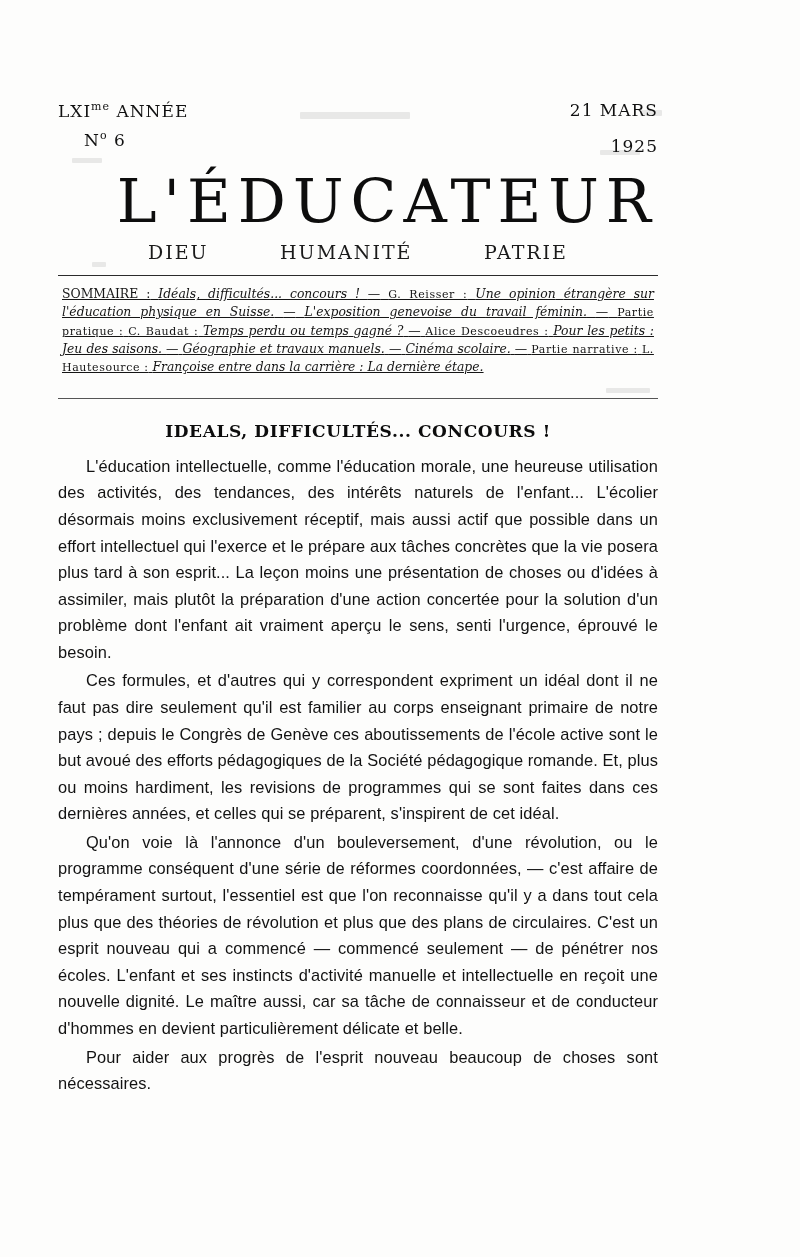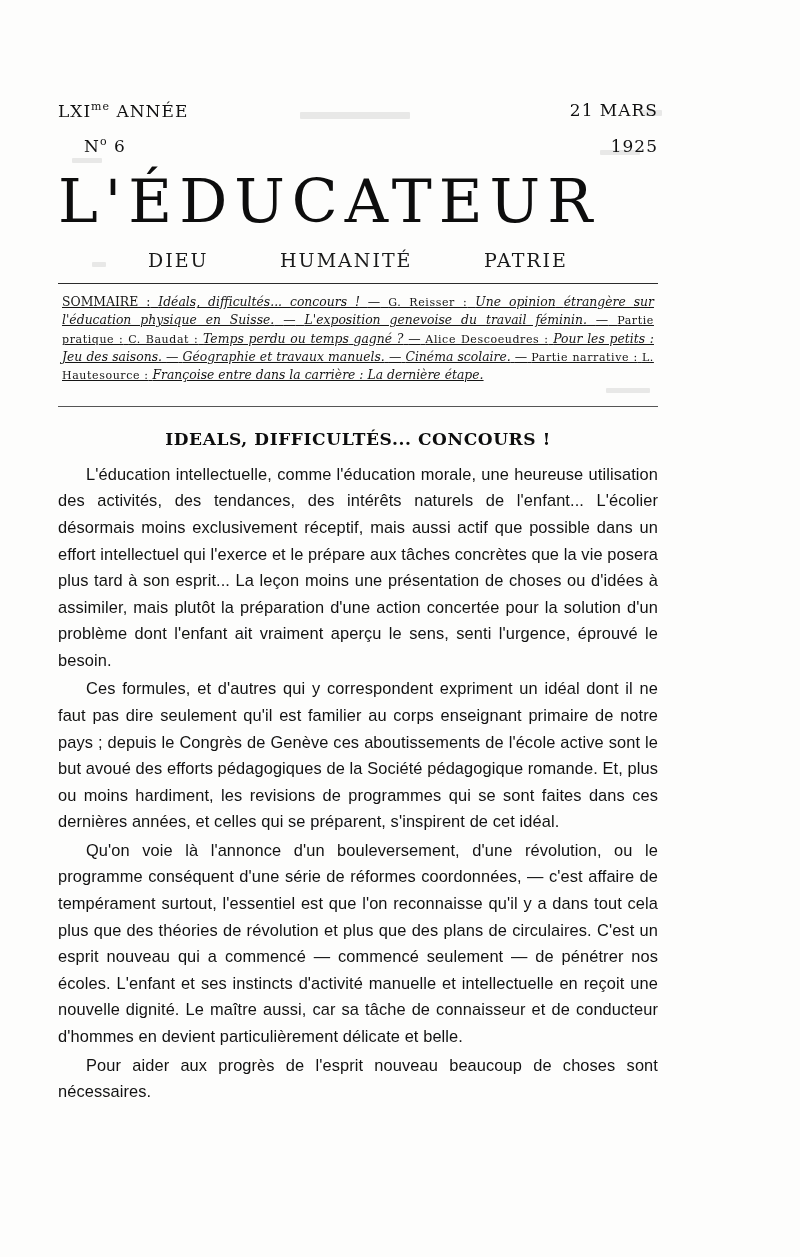--- a/index.html
+++ b/index.html
@@ -46,55 +46,55 @@
   .year-line {
     font-size: 17px;
     letter-spacing: 1px;
   }
   .year-line .sup {
     font-size: 11px;
     vertical-align: super;
   }
   .number-line {
     font-size: 17px;
-    margin-top: 14px;
+    margin-top: 8px;
     margin-left: 26px;
     letter-spacing: 1px;
   }
   .number-line .sup {
     font-size: 11px;
     vertical-align: super;
   }
   .date-line {
     font-size: 17px;
     letter-spacing: 1px;
   }
   .year-right {
     font-size: 17px;
     margin-top: 16px;
     letter-spacing: 1px;
   }
 
   .title-block {
-    text-align: left;
+    text-align: right;
     margin-top: 14px;
   }
   .journal-title {
     font-family: "DejaVu Serif", serif;
     font-size: 60px;
     letter-spacing: 7px;
     line-height: 1.05;
     font-weight: 400;
     color: #0d0d0d;
     white-space: nowrap;
   }
   .motto {
     display: flex;
     justify-content: space-between;
-    margin: 16px auto 0 auto;
+    margin: 8px auto 0 auto;
     width: 420px;
     font-family: "DejaVu Serif", serif;
     font-size: 19px;
     letter-spacing: 2px;
     color: #1a1a1a;
   }
 
   .rule {
     border: 0;
     border-top: 1px solid #2b2b2b;

